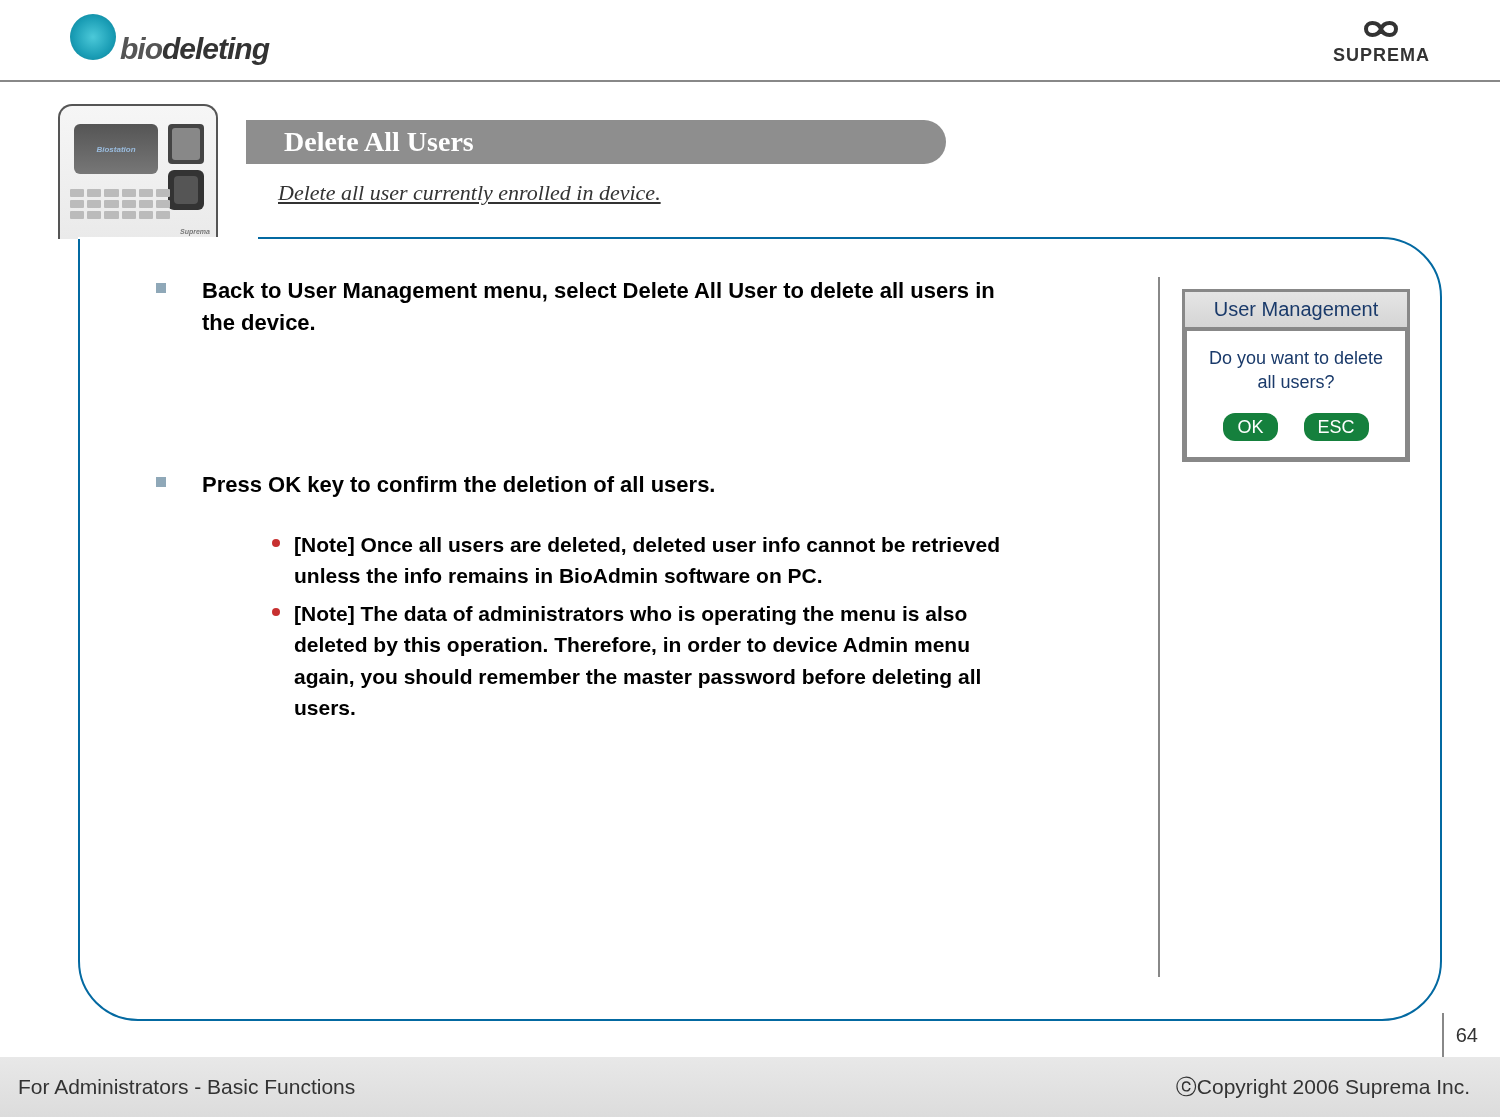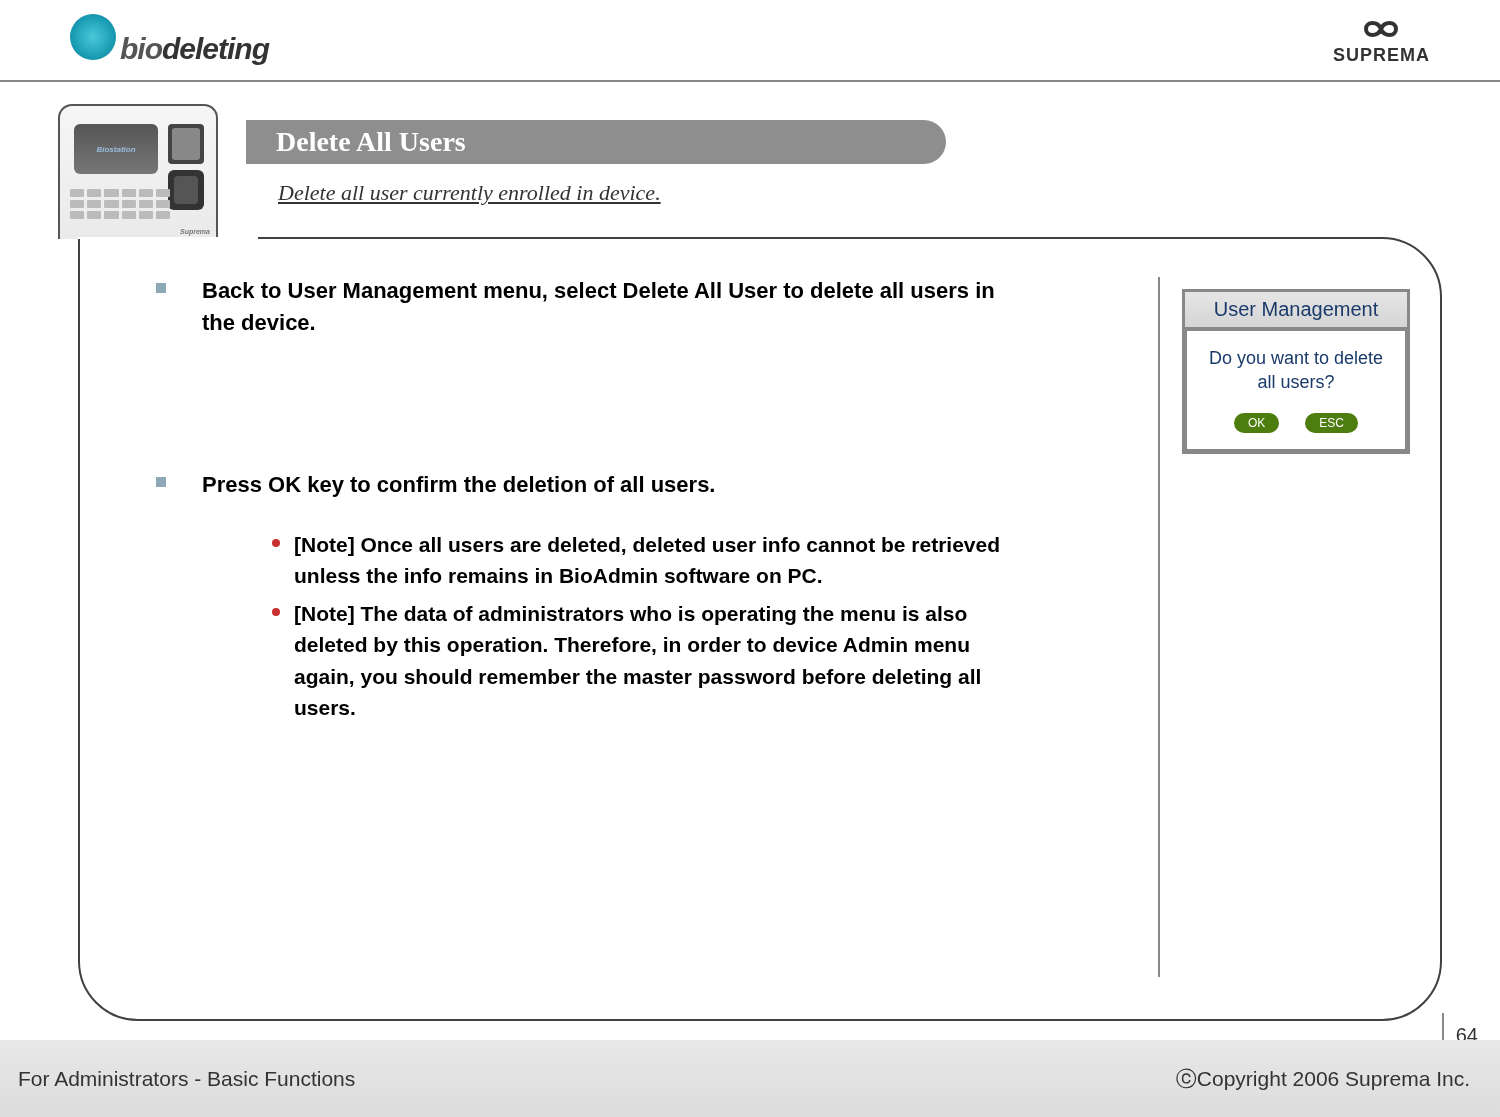--- a/index.html
+++ b/index.html
@@ -107,21 +107,21 @@
   .title-bar {
     position: absolute;
     left: 188px;
     top: 16px;
     height: 44px;
     width: 700px;
     background: #8e8e8e;
     border-radius: 0 22px 22px 0;
     display:flex;
     align-items:center;
-    padding-left: 30px;
+    padding-left: 38px;
     color:#fff;
     font-family: "Times New Roman", serif;
     font-size: 28px;
     font-weight: bold;
   }
   .subtitle {
     position:absolute;
     left: 220px;
     top: 76px;
     font-family: "Times New Roman", serif;
@@ -131,21 +131,21 @@
     color:#333;
   }
 
   
   .body-box {
     position:absolute;
     left: 20px;
     top: 133px;
     right: 0px;
     height: 784px;
-    border: 2px solid #404040;
+    border: 2px solid #0369a1;
     border-radius: 0 60px 60px 60px;
   }
   .body-box .cover {
     position:absolute; top:-2px; left:-2px; width:180px; height:2px; background:#fff;
   }
 
   
   .instructions {
     position:absolute;
     left: 76px;
@@ -210,32 +210,32 @@
     color:#1a3a6a;
     line-height:1.35;
   }
   .device-panel .btns {
     display:flex;
     justify-content:center;
     gap:26px;
     margin-top:18px;
   }
   .device-panel .btn {
-    background:#4d7c0f;
+    background:#15803d;
     color:#fff;
     border-radius:12px;
     padding:2px 14px;
-    font-size:12px;
+    font-size:18px;
   }
 
   
   .footer {
     position:absolute;
     left:0; right:0; bottom:0;
-    height: 77px;
+    height: 60px;
     background: linear-gradient(#e8e8e8,#dcdcdc);
     display:flex;
     align-items:center;
     justify-content:space-between;
     padding: 0 30px 0 18px;
     font-size: 21px;
     color:#333;
   }
   .page-num{
     position:absolute;

